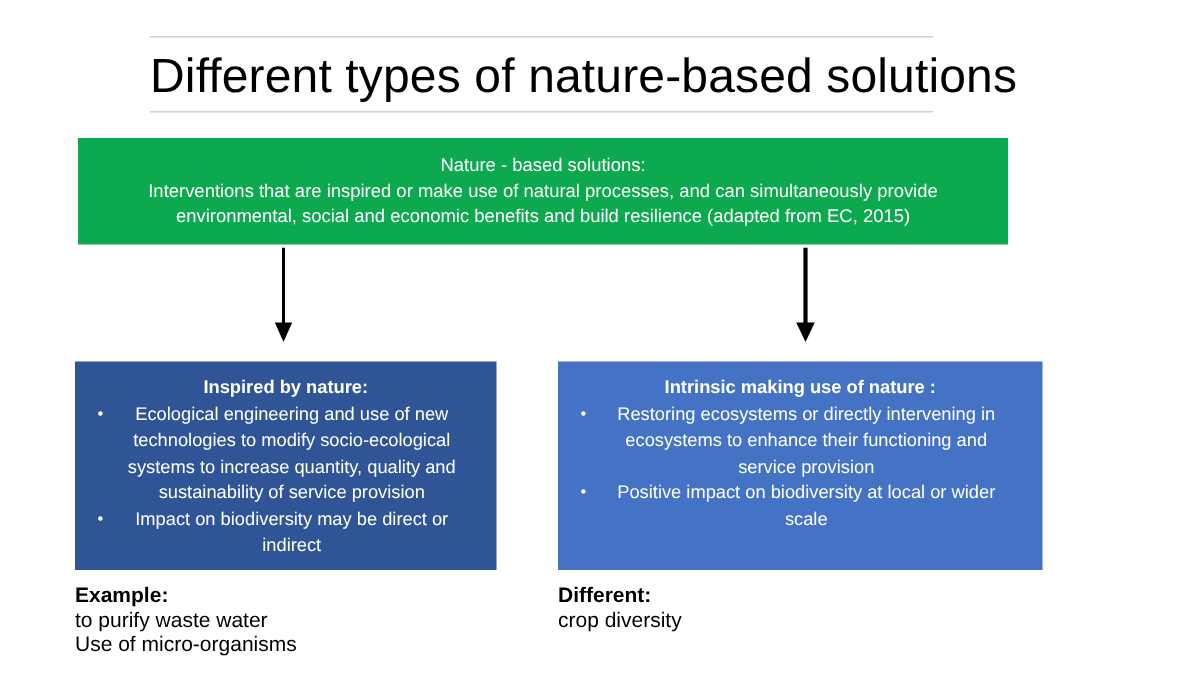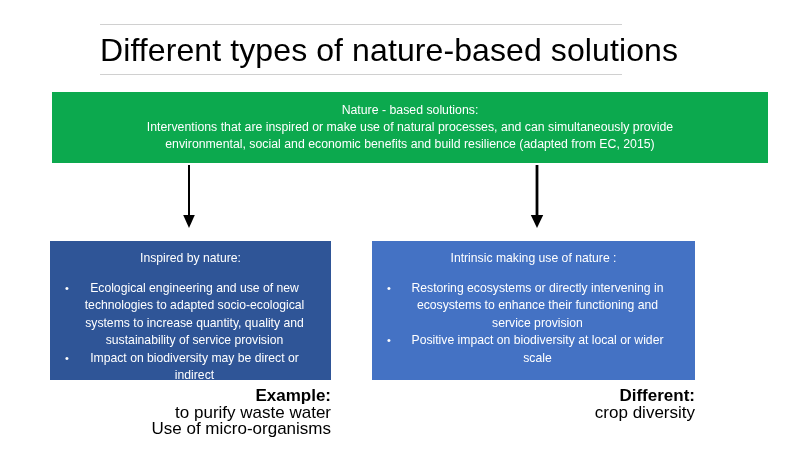--- a/index.html
+++ b/index.html
@@ -36,21 +36,21 @@
     padding: 9px 0 8px 0;
     letter-spacing: 0.1px;
     white-space: nowrap;
   }
 
   
   #definition-box {
     position: absolute;
     left: 52px;
     top: 92px;
-    width: 716px;
+    width: 620px;
     height: 71px;
     background: #0CA94E;
     box-sizing: border-box;
     display: flex;
     flex-direction: column;
     align-items: center;
     justify-content: center;
     color: #ffffff;
     font-size: 12.3px;
     line-height: 17px;
@@ -87,22 +87,22 @@
     width: 281px;
     background: #2F5597;
   }
   #branch-right {
     left: 372px;
     width: 323px;
     background: #4472C4;
   }
   .branch-heading {
     text-align: center;
-    font-weight: normal;
-    margin-bottom: 12px;
+    font-weight: bold;
+    margin-bottom: 0;
   }
   .bullet-list {
     list-style: none;
     margin: 0;
     padding: 0;
   }
   .bullet-item {
     position: relative;
     text-align: center;
     padding: 0 14px 0 22px;
@@ -112,23 +112,23 @@
     left: 9px;
     top: 0;
     font-size: 11px;
     line-height: 17.5px;
   }
 
   
   .example-caption {
     position: absolute;
     top: 388px;
-    text-align: right;
+    text-align: left;
     color: #000000;
-    font-size: 17px;
+    font-size: 14px;
     line-height: 16.5px;
   }
   .example-caption .caption-title {
     font-weight: bold;
   }
   #example-left  { left: 50px;  width: 281px; }
   #example-right { left: 372px; width: 323px; }
 </style>
 </head>
 <body>
@@ -156,21 +156,21 @@
     <line x1="8" y1="0" x2="8" y2="52" stroke="#000000" stroke-width="2.8"></line>
     <polygon points="8,63 1.8,50 14.2,50" fill="#000000"></polygon>
   </svg>
 </div>
 
 <div class="branch-box" id="branch-left">
   <div class="branch-heading">Inspired by nature:</div>
   <ul class="bullet-list">
     <li class="bullet-item">
       <span class="bullet-dot">•</span>
-      <span>Ecological engineering and use of new technologies to adapted socio-ecological systems to increase quantity, quality and sustainability of service provision</span>
+      <span>Ecological engineering and use of new technologies to modify socio-ecological systems to increase quantity, quality and sustainability of service provision</span>
     </li>
     <li class="bullet-item">
       <span class="bullet-dot">•</span>
       <span>Impact on biodiversity may be direct or indirect</span>
     </li>
   </ul>
 </div>
 
 <div class="branch-box" id="branch-right">
   <div class="branch-heading">Intrinsic making use of nature :</div>

